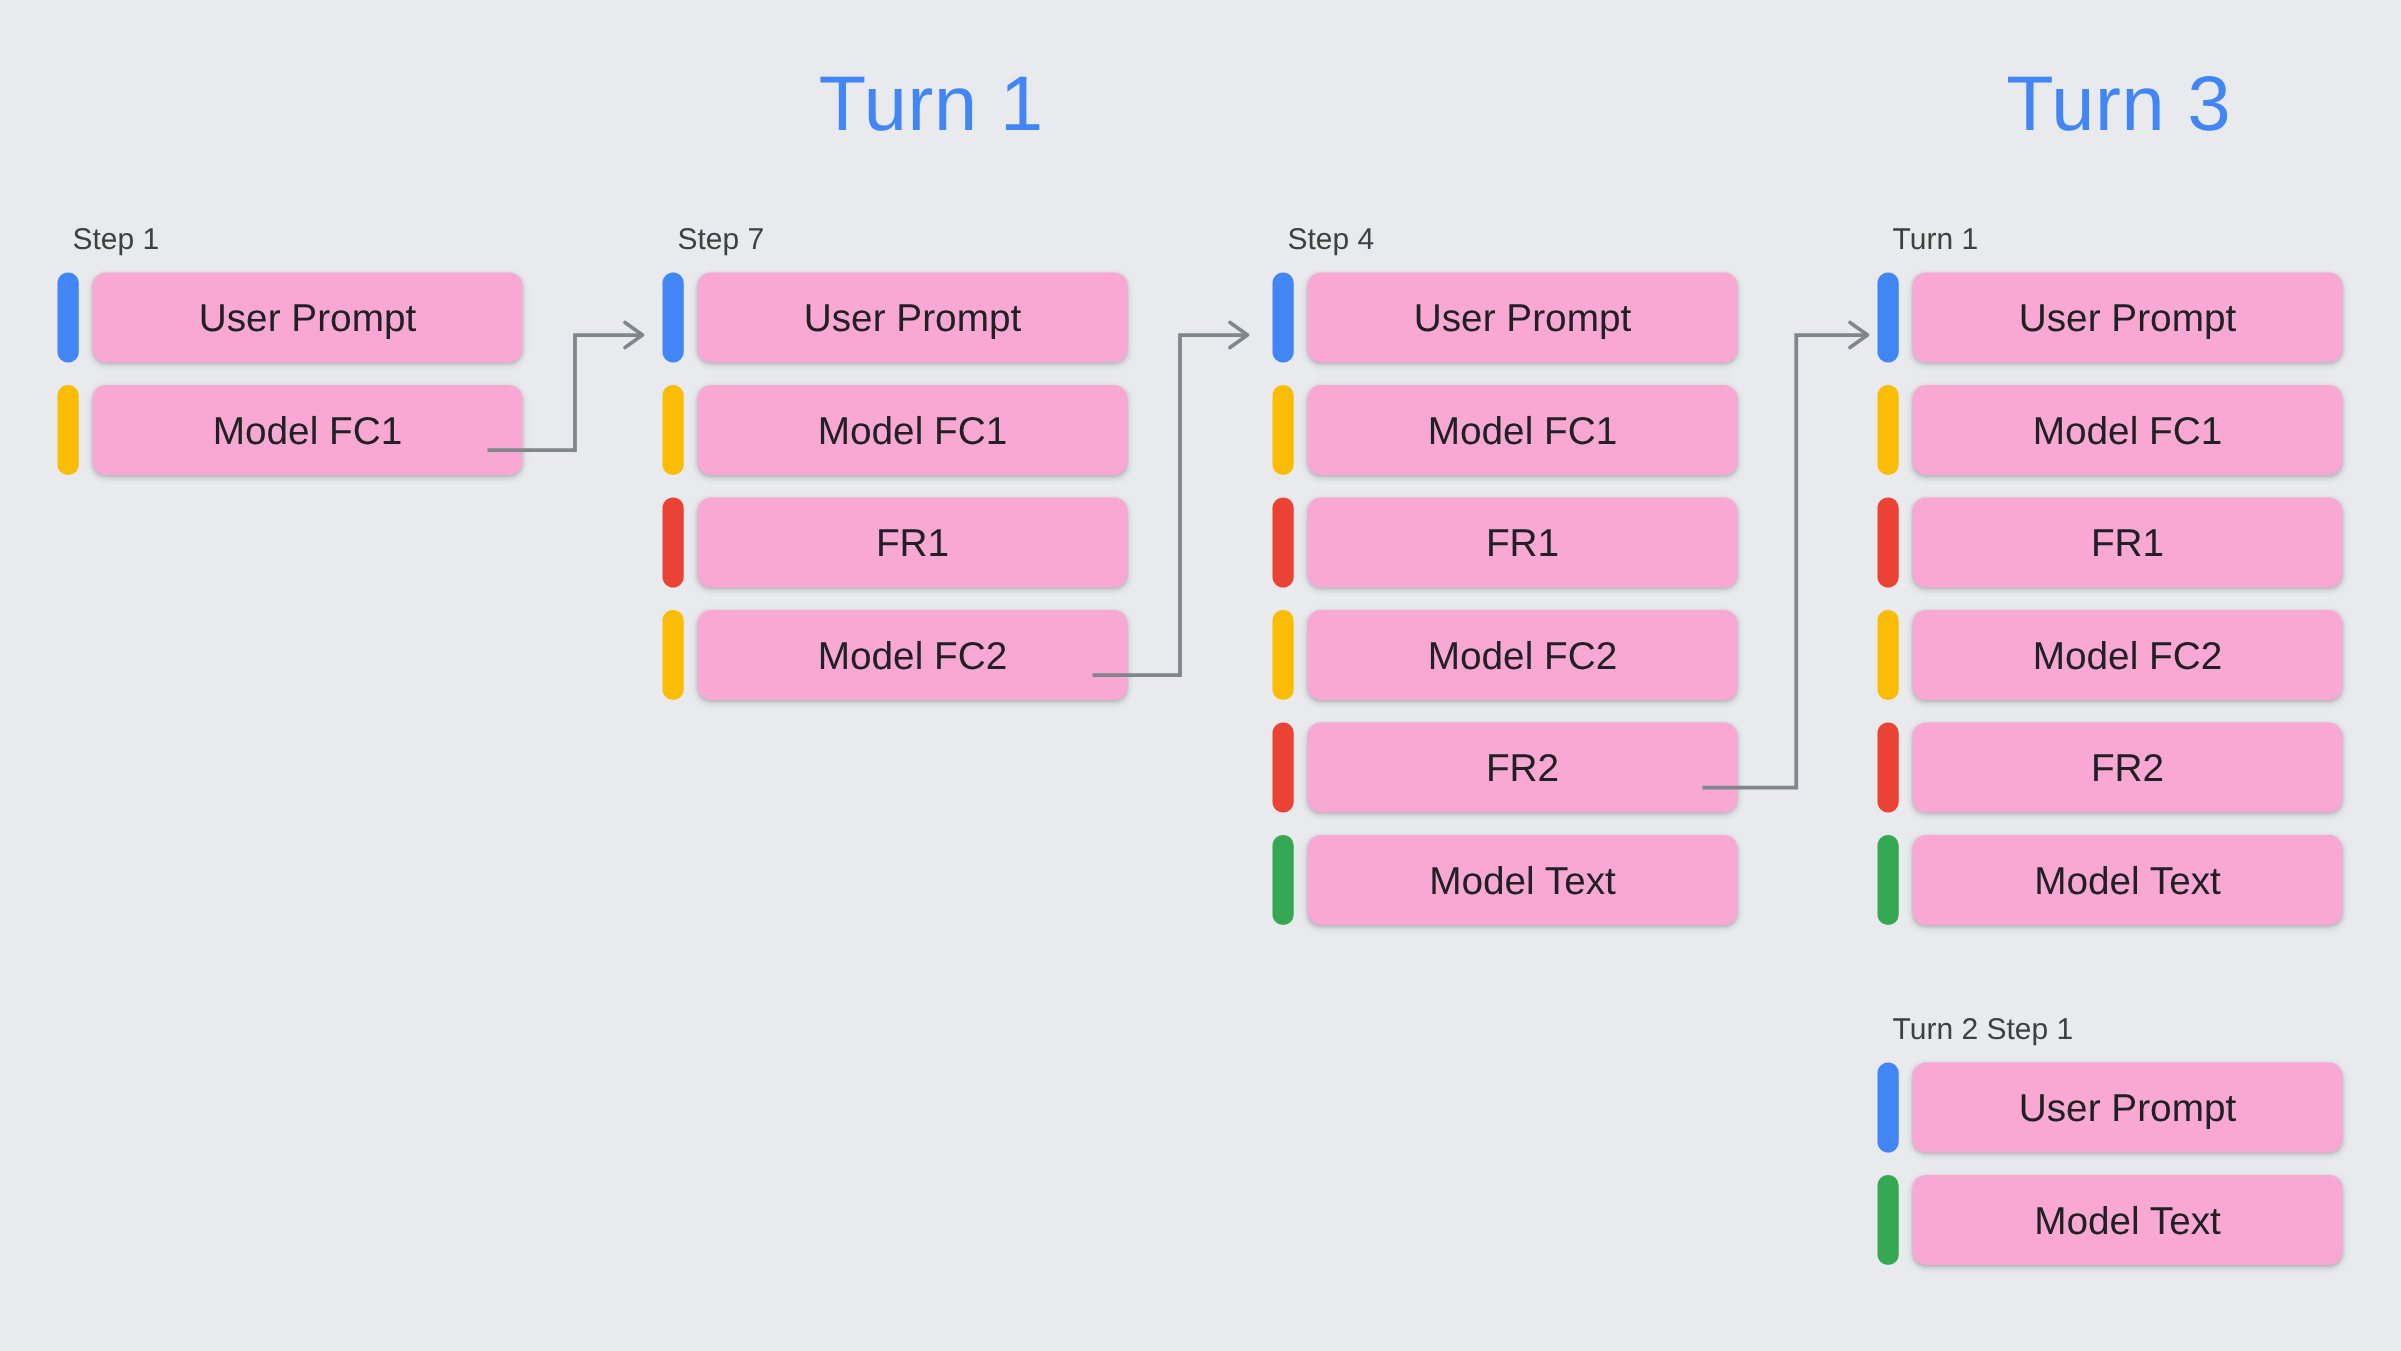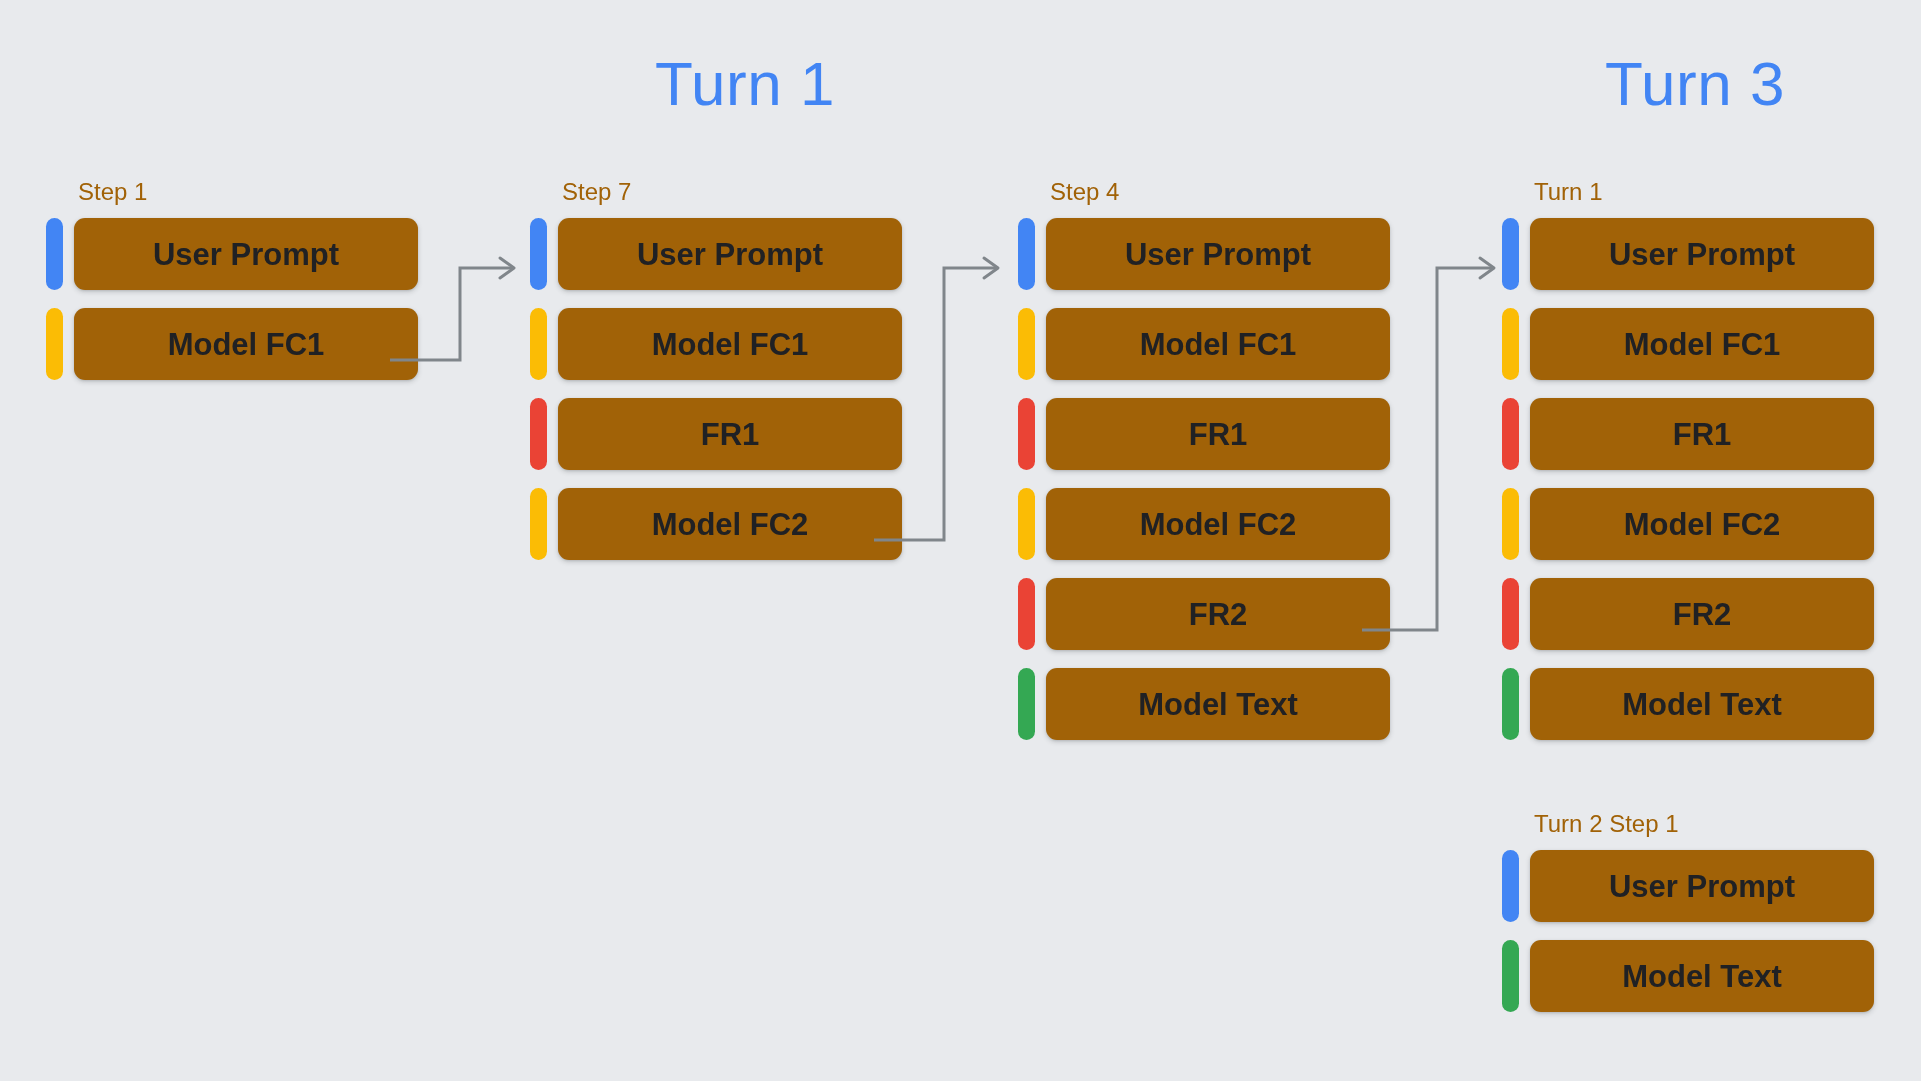--- a/index.html
+++ b/index.html
@@ -35,23 +35,23 @@
   #turn-title-1 { left: 655px; top: 53px; }
   #turn-title-2 { left: 1605px; top: 53px; }
 
   
   .group {
     position: absolute;
   }
   .group-label {
     position: absolute;
     top: 0;
-    left: 32px;
+    left: 12px;
     font-size: 24px;
-    color: #a16207;
+    color: #404040;
     white-space: nowrap;
     line-height: 1;
   }
   .rows {
     position: absolute;
     top: 38px;
     left: 0;
   }
 
   .row {
@@ -72,28 +72,27 @@
   .bar.blue   { background: #4285f4; }
   .bar.yellow { background: #fbbc05; }
   .bar.red    { background: #ea4335; }
   .bar.green  { background: #34a853; }
 
   .card {
     position: absolute;
     left: 28px;
     top: 0;
     height: 72px;
-    background: #a16207;
+    background: #f9a8d4;
     border-radius: 11px;
     box-shadow: 0 2px 5px rgba(60,64,67,0.22), 0 1px 2px rgba(60,64,67,0.12);
     display: flex;
     align-items: center;
     justify-content: center;
     box-sizing: border-box;
-    font-weight: bold;
   }
   .card-label {
     font-size: 31px;
     color: #202124;
     line-height: 1;
     white-space: nowrap;
   }
 
   
   #group-step1  { left: 46px;   top: 180px; }

